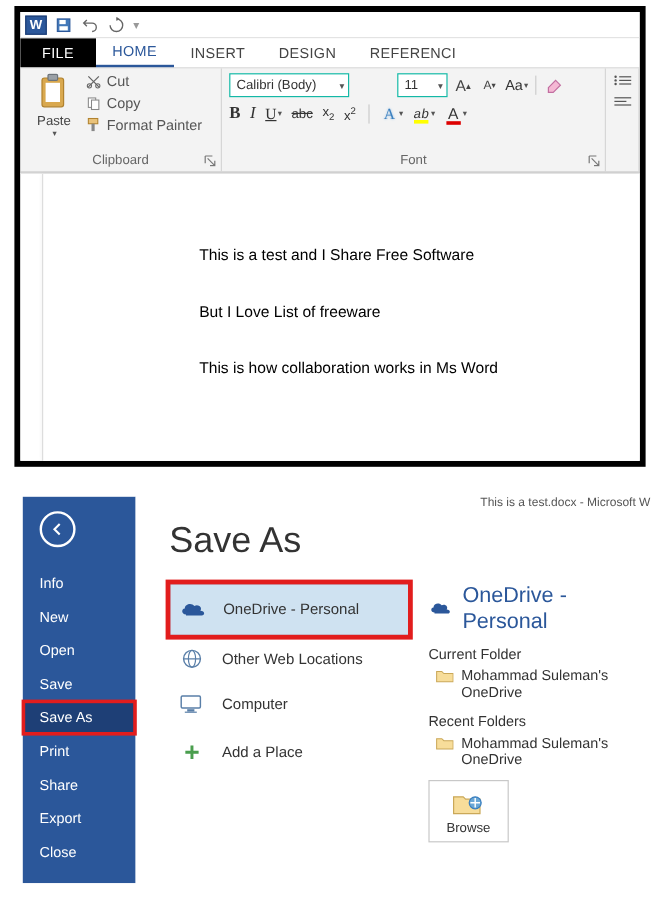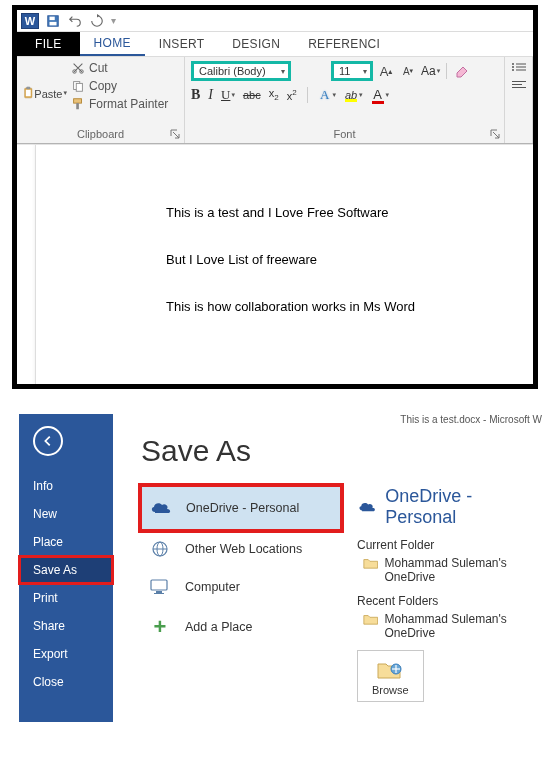--- a/index.html
+++ b/index.html
@@ -18,30 +18,30 @@
   .tab.file { background: #000000; color: #fff; padding: 0 18px; }
   .tab.active { color: #2b579a; border-bottom: 2px solid #2b579a; }
 
   .ribbon { display: flex; background: #f3f3f3; border-top: 1px solid #dcdcdc; border-bottom: 1px solid #b5b5b5; height: 88px; }
   .group { border-right: 1px solid #d6d6d6; display: flex; flex-direction: column; position: relative; }
   .group-body { flex: 1; display: flex; padding: 4px 6px 2px 6px; }
   .group-label { text-align: center; font-size: 11px; color: #666; padding: 2px 0 3px 0; position: relative; }
   .group-expand { position: absolute; right: 3px; bottom: 2px; width: 12px; height: 12px; color: #777; }
   .group-expand svg { width: 10px; height: 10px; }
 
-  .paste-block { display: flex; flex-direction: row; align-items: center; width: 44px; justify-content: flex-start; }
+  .paste-block { display: flex; flex-direction: column; align-items: center; width: 44px; justify-content: flex-start; }
   .paste-icon { width: 28px; height: 32px; }
   .paste-label { font-size: 11px; color: #444; margin-top: 2px; }
   .clip-list { display: flex; flex-direction: column; gap: 4px; margin-left: 4px; justify-content: flex-start; }
   .clip-item { display: flex; align-items: center; gap: 4px; color: #555; }
   .clip-item svg { width: 14px; height: 14px; }
 
   .font-group { flex: 1; }
   .font-row { display: flex; align-items: center; gap: 4px; margin-bottom: 6px; }
-  .select-box { background: #fff; border: 3px solid #14b8a6; height: 20px; display: flex; align-items: center; justify-content: space-between; padding: 0 3px 0 5px; font-size: 11px; }
+  .select-box { background: #fff; border: 1px solid #14b8a6; height: 20px; display: flex; align-items: center; justify-content: space-between; padding: 0 3px 0 5px; font-size: 11px; }
   .select-box .arrow { font-size: 8px; color: #555; margin-left: 3px; }
   .btn-icon { width: 18px; height: 18px; display: flex; align-items: center; justify-content: center; color: #444; }
   .btn-stack { display: flex; align-items: center; }
   .tiny-arrow { font-size: 7px; color: #555; margin-left: 1px; }
   .eraser { color: #c26fa1; }
   .font-btns { display: flex; align-items: center; gap: 8px; }
   .b { font-weight: bold; font-family: "Times New Roman", serif; font-size: 14px;}
   .i { font-style: italic; font-family: "Times New Roman", serif; font-size: 14px;}
   .u { text-decoration: underline; font-family: "Times New Roman", serif; font-size: 13px;}
   .strike { text-decoration: line-through; font-size: 11px;}
@@ -207,21 +207,21 @@
             </span>
           <span class="strike">abc</span>
           <span class="sub"><span>x</span><sub>2</sub></span>
           <span class="sup"><span>x</span><sup>2</sup></span>
           <span class="divider"></span>
           <span class="btn-stack">
             <span class="color-A" style="color:#3a7fbf; text-shadow:0 0 2px #8bb8e0;">A</span>
               <span class="tiny-arrow">▾</span>
           </span>
           <span class="btn-stack">
-            <span class="color-A" style="font-size:11px;"><span style="font-style:italic;">ab</span><span class="color-bar" style="background:#ffff00;"></span></span>
+            <span class="color-A" style="font-size:11px;"><span style="font-style:italic;font-family:Liberation Mono, monospace;">ab</span><span class="color-bar" style="background:#ffff00;"></span></span>
               <span class="tiny-arrow">▾</span>
           </span>
           <span class="btn-stack">
             <span class="color-A"><span>A</span><span class="color-bar" style="background:#d00;"></span></span>
               <span class="tiny-arrow">▾</span>
           </span>
         </div>
       </div>
       <div class="group-label">
         <span>Font</span>
@@ -246,39 +246,40 @@
               <rect x="1" y="4" width="10" height="1" fill="#555"></rect>
               <rect x="1" y="7" width="14" height="1" fill="#555"></rect>
             </svg></span>
       </div>
       <div class="group-label">&nbsp;</div>
     </div>
   </div>
 
   <div class="doc-canvas">
     <div class="doc-page">
-      <p>This is a test and I Love Free Software</p>
+      <p>This is a test and I Share Free Software</p>
       <p>But I Love List of freeware</p>
       <p>This is how collaboration works in Ms Word</p>
     </div>
   </div>
 </div>
 
 <div class="backstage-wrap">
   <div class="bs-title">This is a test.docx - Microsoft W</div>
   <div class="backstage">
     <div class="bs-sidebar">
       <div class="bs-back">
         <svg viewBox="0 0 16 16">
             <path d="M10 3 L5 8 L10 13"></path>
           </svg>
       </div>
       <div class="bs-item">Info</div>
       <div class="bs-item">New</div>
-      <div class="bs-item">Place</div>
+      <div class="bs-item">Open</div>
+      <div class="bs-item">Save</div>
       <div class="bs-item active highlighted">Save As</div>
       <div class="bs-item">Print</div>
       <div class="bs-item">Share</div>
       <div class="bs-item">Export</div>
       <div class="bs-item">Close</div>
     </div>
 
     <div class="bs-main">
       <div class="bs-left">
         <div class="bs-heading">Save As</div>

